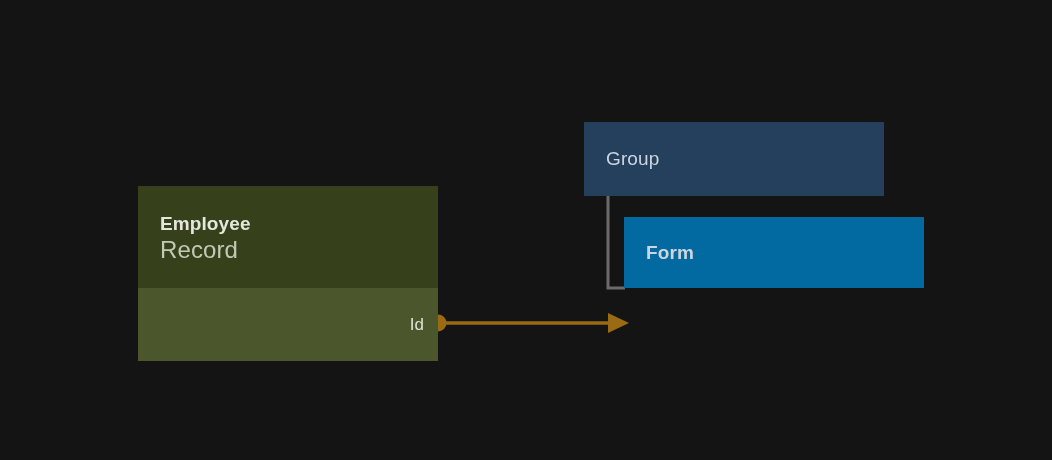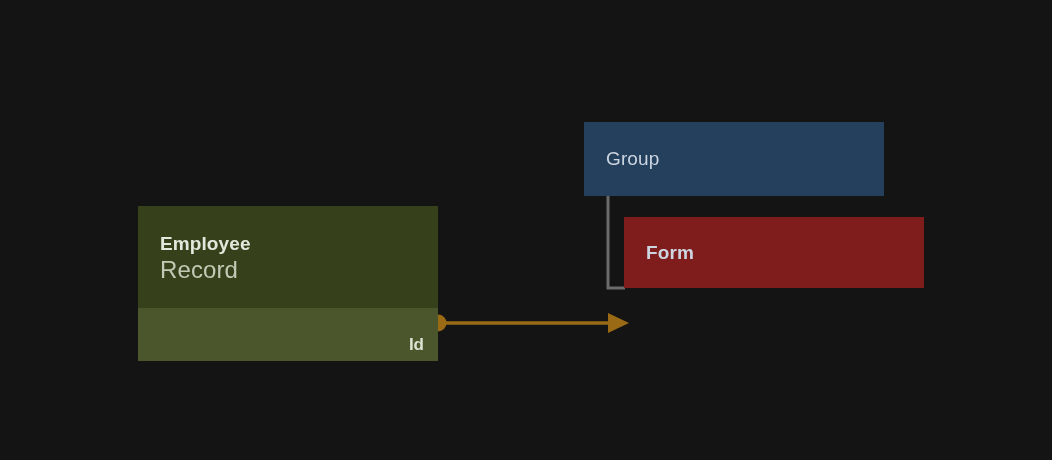--- a/index.html
+++ b/index.html
@@ -62,30 +62,28 @@
   #node-employee {
     left: 138px;
     top: 186px;
     width: 300px;
     height: 175px;
   }
   #node-employee .node-header {
     height: 102px;
     background: #36411b;
     padding: 0 0 0 22px;
-    margin-top: 20px;
   }
   #node-employee .node-title    { color: #e4e8dc; }
   #node-employee .node-subtitle { color: #c2c9b5; }
   #node-employee .node-row {
     height: 73px;
     background: #4b562c;
     color: #dde2d3;
     padding: 0 14px 0 22px;
-    font-weight: bold;
   }
 
   
   #node-group {
     left: 584px;
     top: 122px;
     width: 300px;
     height: 74px;
   }
   #node-group .node-header {
@@ -100,21 +98,21 @@
 
   
   #node-form {
     left: 624px;
     top: 217px;
     width: 300px;
     height: 144px;
   }
   #node-form .node-header {
     height: 71px;
-    background: #7f1d1d;
+    background: #0369a1;
     padding: 0 0 0 22px;
   }
   #node-form .node-title { color: #ccd5e0; }
   #node-form .node-row {
     height: 73px;
     background: #3c5070;
     color: #ccd5e0;
     padding: 0 22px;
   }
 

